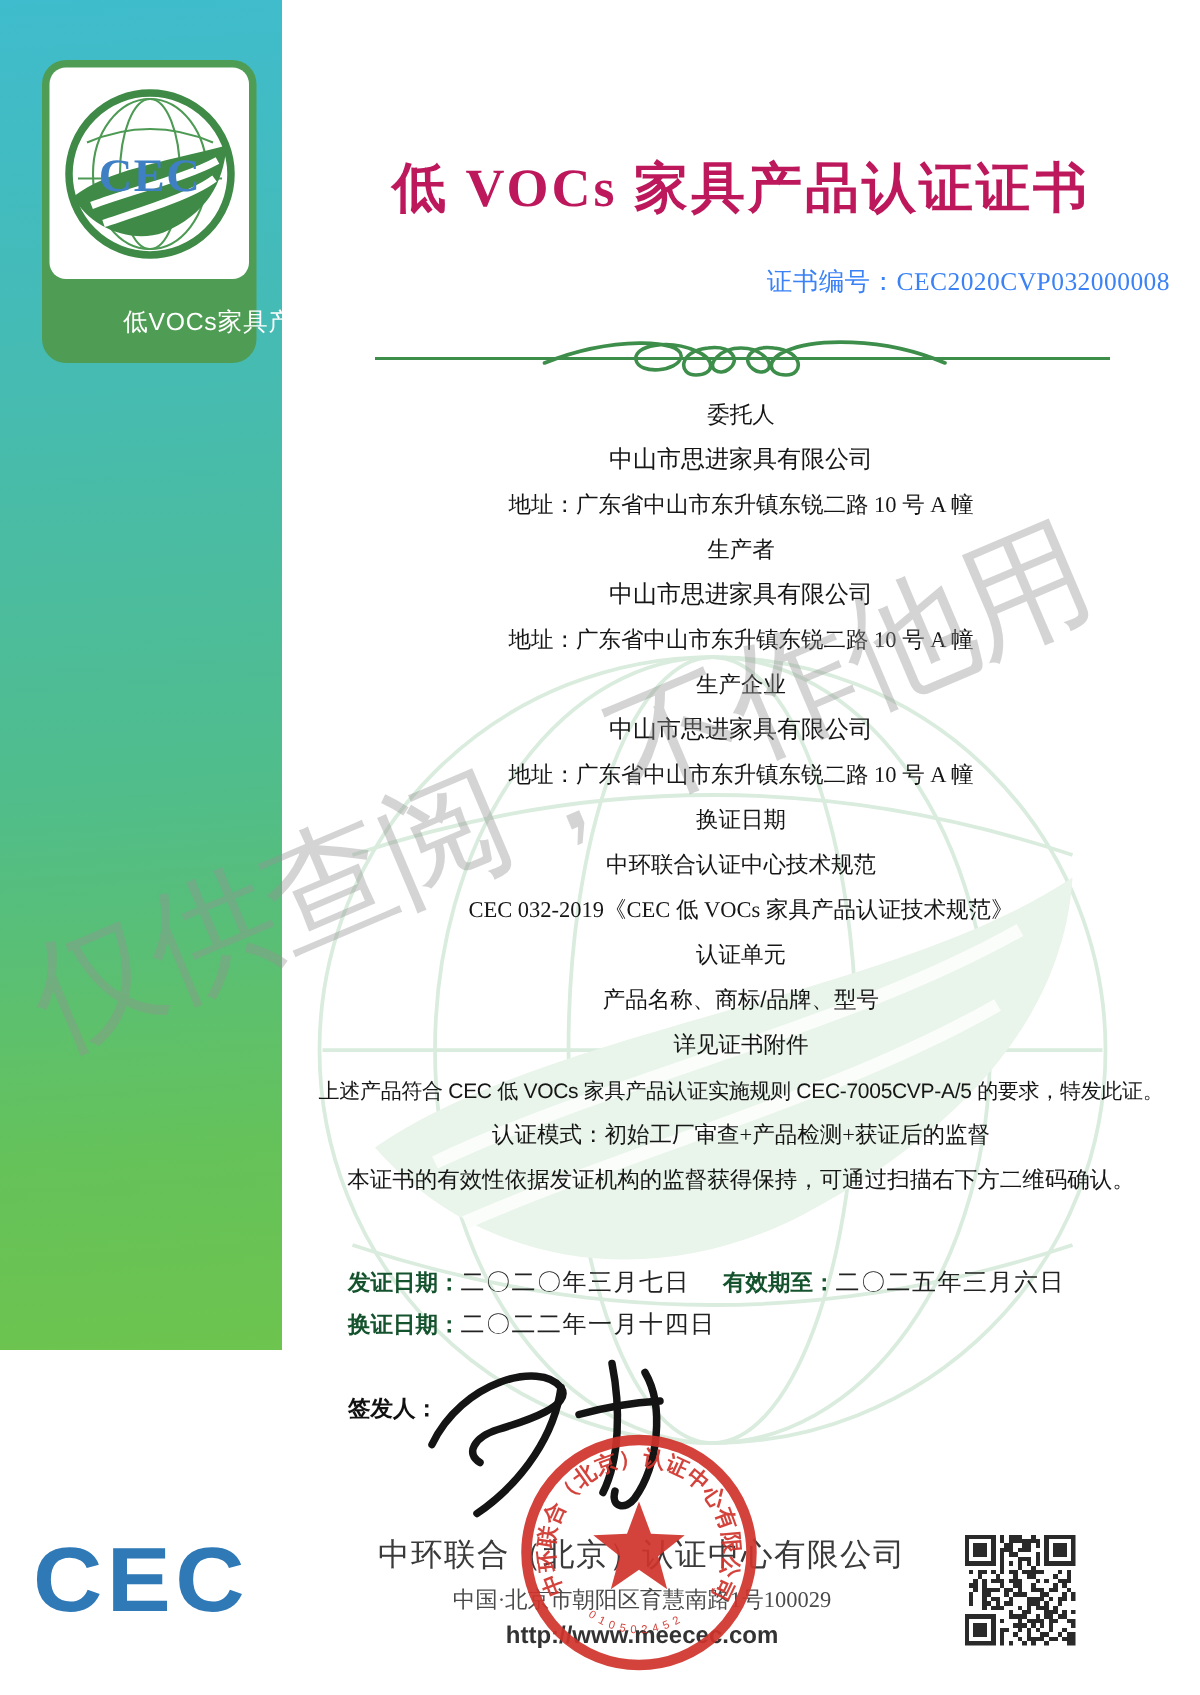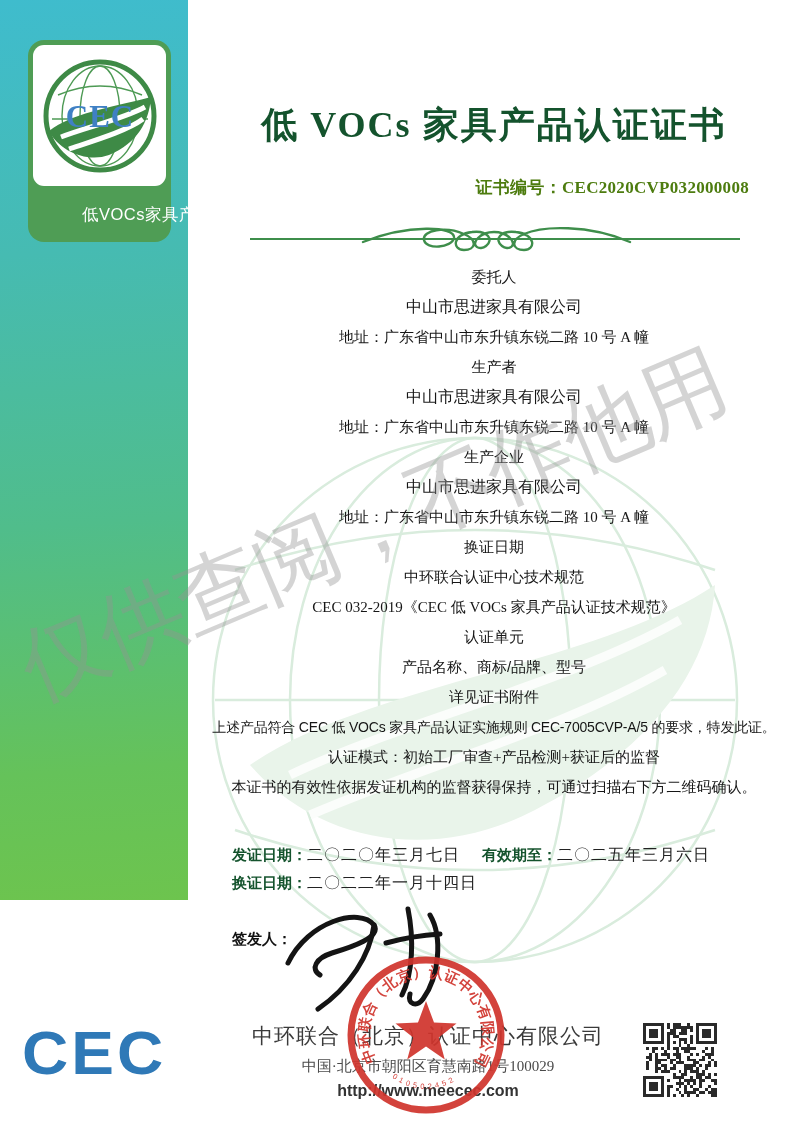--- a/index.html
+++ b/index.html
@@ -11,22 +11,22 @@
   .badge{position:absolute;left:28px;top:40px;width:143px;height:202px;background:#4f9d55;border-radius:16px;}
   .badge-inner{position:absolute;left:5px;top:5px;width:133px;height:141px;background:#fff;border-radius:11px;
                display:flex;align-items:center;justify-content:center;}
   .badge-strip{position:absolute;left:0;bottom:0;width:100%;height:54px;display:flex;align-items:center;
                justify-content:center;color:#fff;font-size:16.5px;letter-spacing:.5px;margin-left:48px;}
   .cec-wordmark{position:absolute;left:22px;top:1018px;font-size:64px;font-weight:bold;color:#2f79b7;
                 letter-spacing:3px;transform:scaleY(.95);transform-origin:left top;}
   
   .content{position:absolute;left:188px;top:0;width:612px;height:1130px;z-index:5;}
   .title{position:absolute;left:0;top:101px;width:100%;text-align:center;font-size:36px;font-weight:bold;
-         font-family:"Liberation Serif",serif;color:#14532d;letter-spacing:2px;margin:0;}
-  .cert-no{position:absolute;right:51px;top:176px;font-size:17px;font-weight:bold;color:#4d7c0f;
+         font-family:"Liberation Serif",serif;color:#be185d;letter-spacing:2px;margin:0;}
+  .cert-no{position:absolute;right:20px;top:176px;font-size:17px;font-weight:normal;color:#3b82f6;
            font-family:"Liberation Serif",serif;letter-spacing:.3px;}
   .divider{position:absolute;left:0;top:226px;}
   .body-lines{position:absolute;left:0;top:262px;width:100%;}
   .body-lines p{height:30px;line-height:30px;margin:0;text-align:center;font-size:15px;color:#161616;
                 font-family:"Liberation Serif",serif;white-space:nowrap;}
   .body-lines p.b{font-weight:normal;font-family:"Liberation Sans",sans-serif;}
   .body-lines p.name{font-size:16px;}
   .body-lines p.long{font-size:14px;letter-spacing:-.2px;}
   
   .date-label{font-weight:bold;font-size:15px;color:#14532d;text-align:right;}

